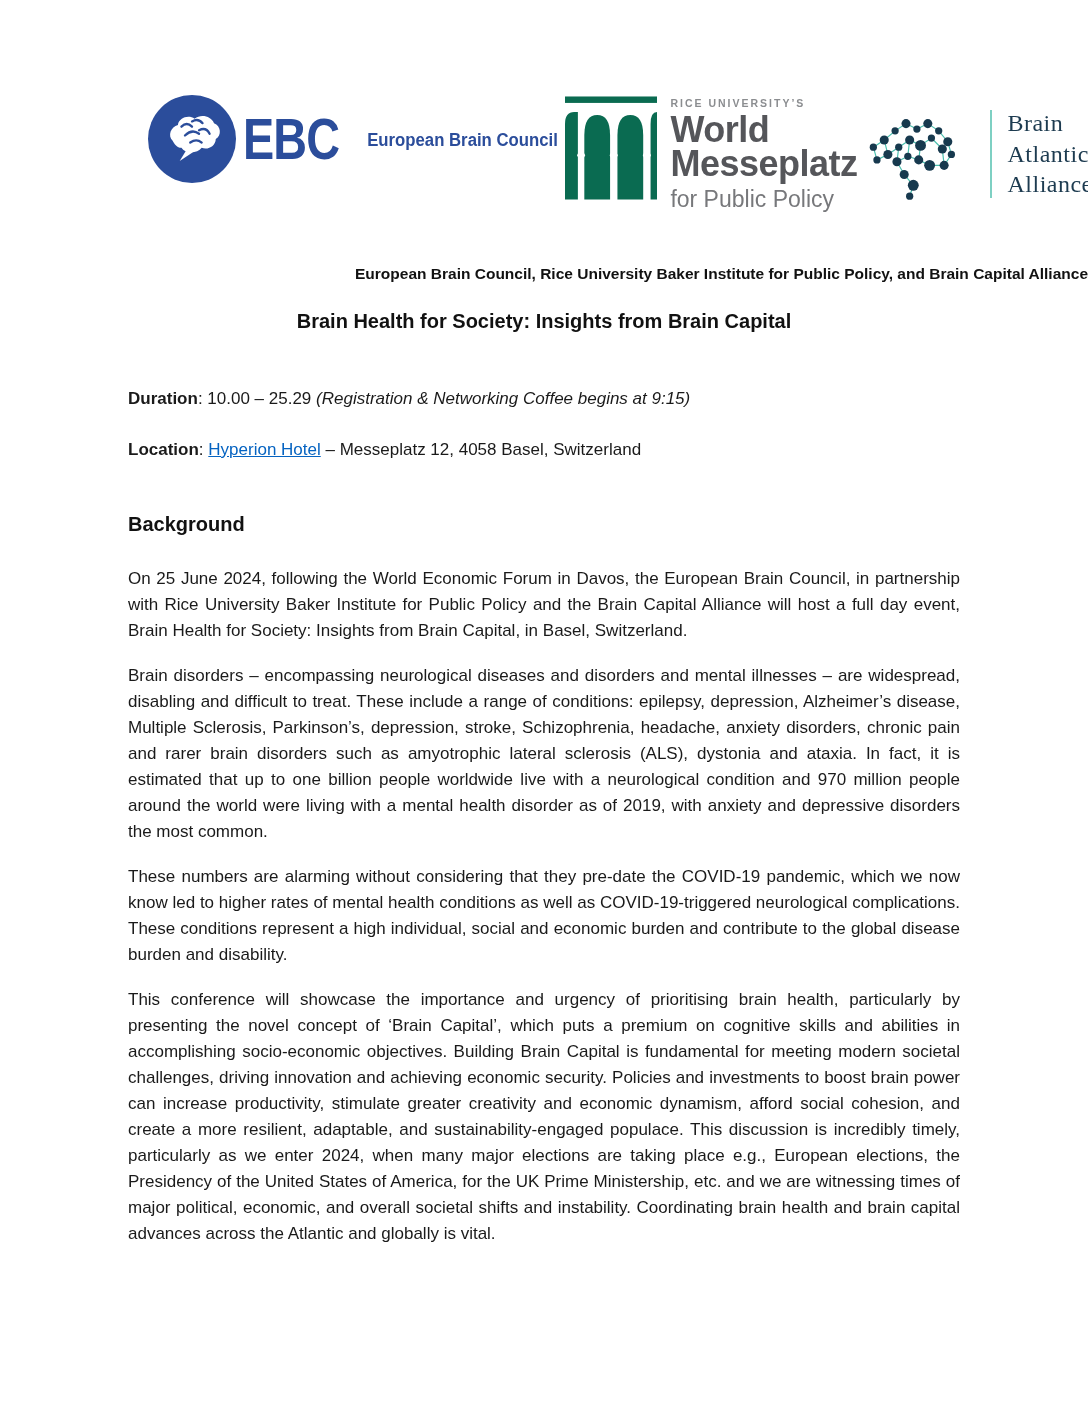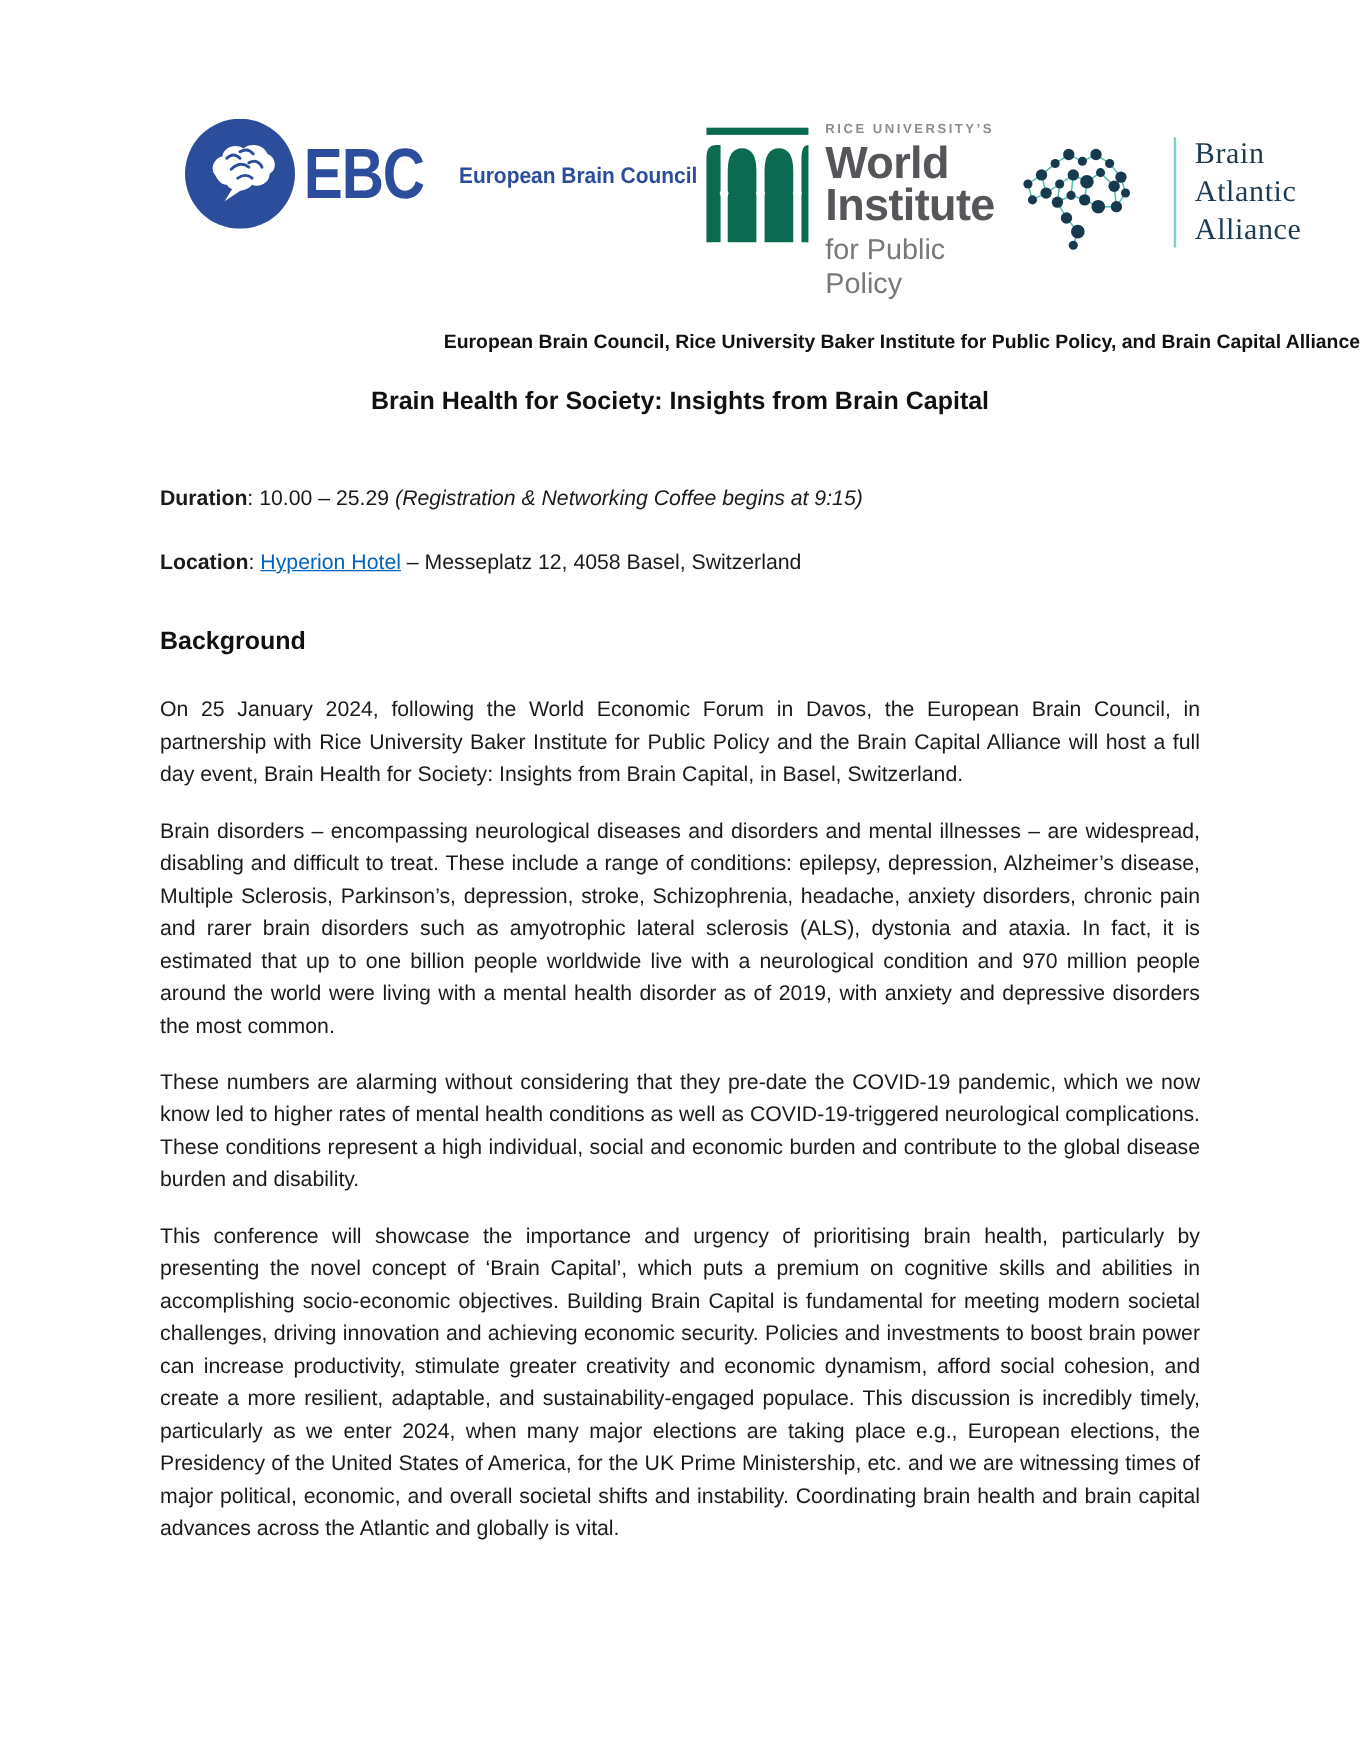--- a/index.html
+++ b/index.html
@@ -42,21 +42,21 @@
 
   
   .details { margin:56px 128px 0; font-size:17px; color:#1a1a1a; }
   .detail-line { margin-bottom:31px; }
   .detail-line:last-child { margin-bottom:11px; }
   .detail-label { font-weight:700; }
   .detail-note { font-style:italic; }
   a.doc-link { color:#0563c1; text-decoration:underline; cursor:pointer; }
 
   
-  .section-heading { margin:42px 128px 0; font-size:20px; font-weight:700; color:#111; }
+  .section-heading { margin:53px 128px 0; font-size:20px; font-weight:700; color:#111; }
   .body-copy { margin:0 128px; }
   .body-copy p { margin-top:19px; text-align:justify; font-size:17px; line-height:26px; color:#1a1a1a; }
   .body-copy p:first-child { margin-top:30px; }
 </style>
 </head>
 <body>
 
 <div class="page">
 
   <div class="logos">
@@ -81,21 +81,21 @@
         <path d="M21,112 L21,42 Q21,20 35,20 Q49,20 49,42 L49,112 Z" fill="#0a6b51"></path>
         <path d="M57,112 L57,42 Q57,20 71,20 Q85,20 85,42 L85,112 Z" fill="#0a6b51"></path>
         <path d="M93,112 L93,30 Q93,17 100,17 L100,112 Z" fill="#0a6b51"></path>
         <polygon points="17.5,56 22,64 17.5,72 13,64" fill="#ffffff"></polygon>
         <polygon points="53,56 57.5,64 53,72 48.5,64" fill="#ffffff"></polygon>
         <polygon points="89,56 93.5,64 89,72 84.5,64" fill="#ffffff"></polygon>
       </svg>
       <div class="baker-text">
         <div class="baker-super">RICE UNIVERSITY’S</div>
         <div class="baker-name">World</div>
-        <div class="baker-name">Institute</div>
+        <div class="baker-name">Messeplatz</div>
         <div class="baker-sub">for Public Policy</div>
       </div>
     </div>
 
     <div class="bca">
       <svg width="118" height="106" viewBox="0 0 130 115">
         <g stroke="#49bfae" stroke-width="1.3" fill="none">
           <path d="M18,50 L30,42 L42,32 L54,24 L66,30 L78,24 L90,32 L100,44 L104,58 L96,70"></path>
           <path d="M30,42 L34,58 L22,64 M34,58 L46,50 L58,42 L70,48 L82,40 L94,52"></path>
           <path d="M46,50 L44,66 L56,60 L68,64 L80,70 L96,70"></path>
@@ -141,19 +141,19 @@
   <p class="organizers">European Brain Council, Rice University Baker Institute for Public Policy, and Brain Capital Alliance</p>
   <h1 class="doc-title">Brain Health for Society: Insights from Brain Capital</h1>
 
   <div class="details">
     <p class="detail-line"><span class="detail-label">Duration</span><span>: 10.00 – 25.29 </span><span class="detail-note">(Registration &amp; Networking Coffee begins at 9:15)</span></p>
     <p class="detail-line"><span class="detail-label">Location</span><span>: </span><a class="doc-link">Hyperion Hotel</a><span> – Messeplatz 12, 4058 Basel, Switzerland</span></p>
   </div>
 
   <h2 class="section-heading">Background</h2>
   <div class="body-copy">
-    <p>On 25 January 2024, following the World Economic Forum in Davos, the European Brain Council, in partnership with Rice University Baker Institute for Public Policy and the Brain Capital Alliance will host a full day event, Brain Health for Society: Insights from Brain Capital, in Basel, Switzerland.</p>
+    <p>On 25 June 2024, following the World Economic Forum in Davos, the European Brain Council, in partnership with Rice University Baker Institute for Public Policy and the Brain Capital Alliance will host a full day event, Brain Health for Society: Insights from Brain Capital, in Basel, Switzerland.</p>
     <p>Brain disorders – encompassing neurological diseases and disorders and mental illnesses – are widespread, disabling and difficult to treat. These include a range of conditions: epilepsy, depression, Alzheimer’s disease, Multiple Sclerosis, Parkinson’s, depression, stroke, Schizophrenia, headache, anxiety disorders, chronic pain and rarer brain disorders such as amyotrophic lateral sclerosis (ALS), dystonia and ataxia. In fact, it is estimated that up to one billion people worldwide live with a neurological condition and 970 million people around the world were living with a mental health disorder as of 2019, with anxiety and depressive disorders the most common.</p>
     <p>These numbers are alarming without considering that they pre-date the COVID-19 pandemic, which we now know led to higher rates of mental health conditions as well as COVID-19-triggered neurological complications. These conditions represent a high individual, social and economic burden and contribute to the global disease burden and disability.</p>
     <p>This conference will showcase the importance and urgency of prioritising brain health, particularly by presenting the novel concept of ‘Brain Capital’, which puts a premium on cognitive skills and abilities in accomplishing socio-economic objectives. Building Brain Capital is fundamental for meeting modern societal challenges, driving innovation and achieving economic security. Policies and investments to boost brain power can increase productivity, stimulate greater creativity and economic dynamism, afford social cohesion, and create a more resilient, adaptable, and sustainability-engaged populace. This discussion is incredibly timely, particularly as we enter 2024, when many major elections are taking place e.g., European elections, the Presidency of the United States of America, for the UK Prime Ministership, etc. and we are witnessing times of major political, economic, and overall societal shifts and instability. Coordinating brain health and brain capital advances across the Atlantic and globally is vital.</p>
   </div>
 
 </div>
 
 </body></html>

